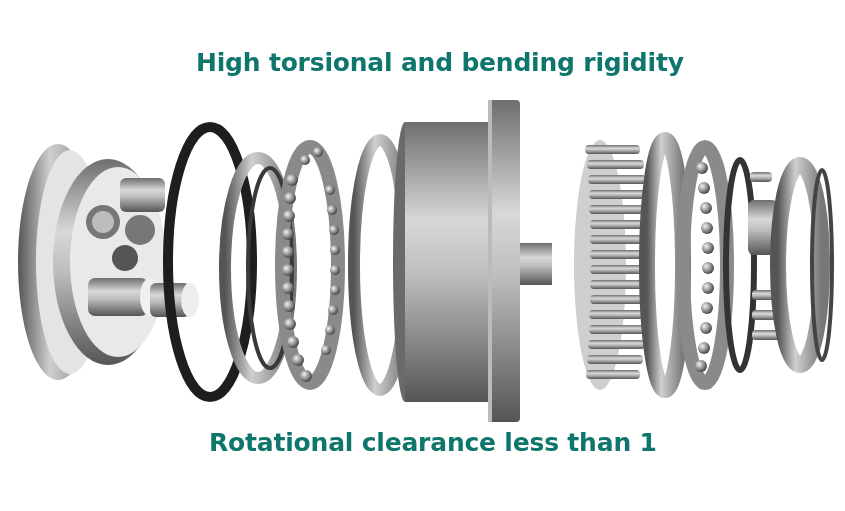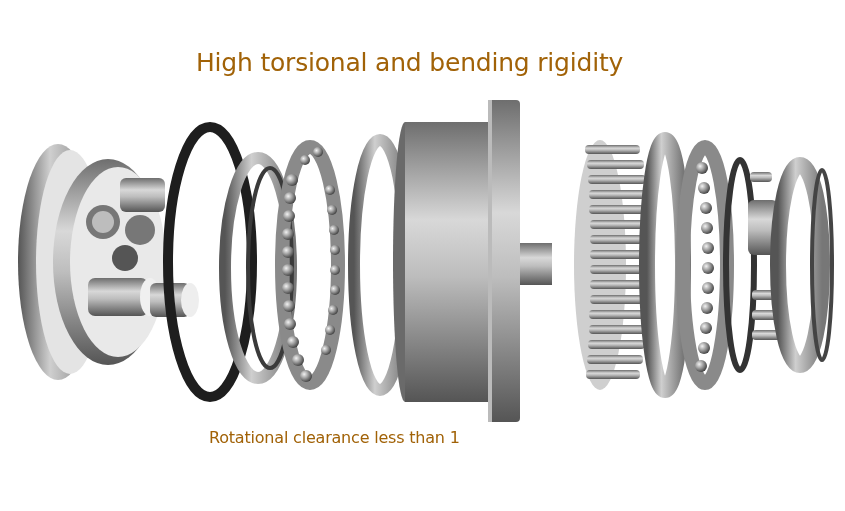--- a/index.html
+++ b/index.html
@@ -1,19 +1,19 @@
 <!DOCTYPE html>
 <html><head>
 <meta charset="utf-8">
 <style>
   html,body{margin:0;padding:0;background:#ffffff;}
   body{width:845px;height:511px;position:relative;overflow:hidden;font-family:"DejaVu Sans",sans-serif;}
-  .caption{position:absolute;color:#a16207;font-weight:400;letter-spacing:-0.2px;white-space:nowrap;}
+  .caption{position:absolute;color:#0f766e;font-weight:700;letter-spacing:-0.2px;white-space:nowrap;}
   #cap-top{left:196px;top:48px;font-size:25px;}
-  #cap-bottom{left:209px;top:428px;font-size:16px;}
+  #cap-bottom{left:209px;top:428px;font-size:25px;}
   svg{position:absolute;left:0;top:0;}
 </style>
 </head>
 <body>
 
 <div id="cap-top" class="caption">High torsional and bending rigidity</div>
 
 <svg width="845" height="511" viewBox="0 0 845 511">
   <defs>
     <linearGradient id="metalV" x1="0" y1="0" x2="0" y2="1">

